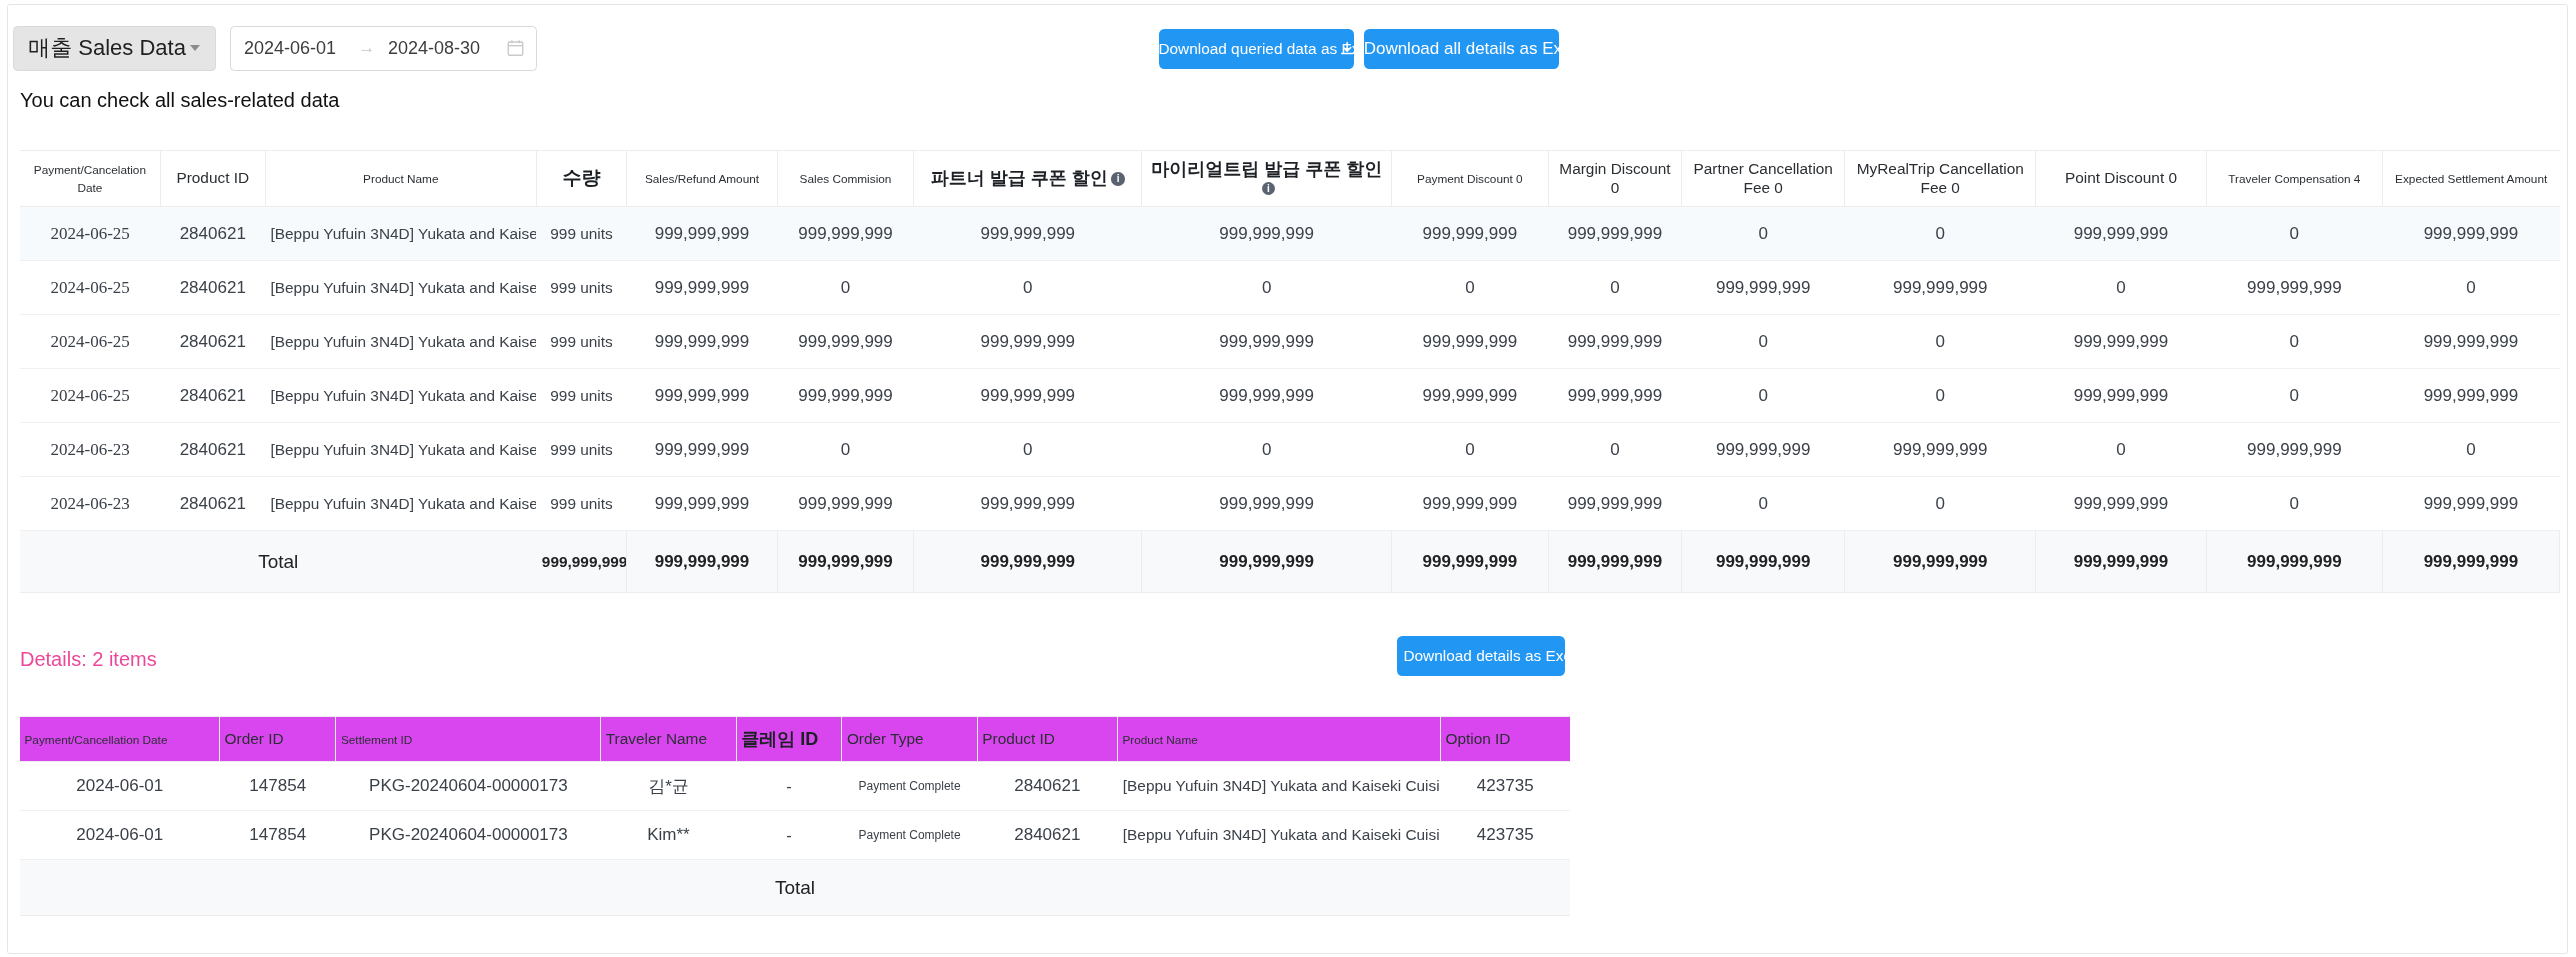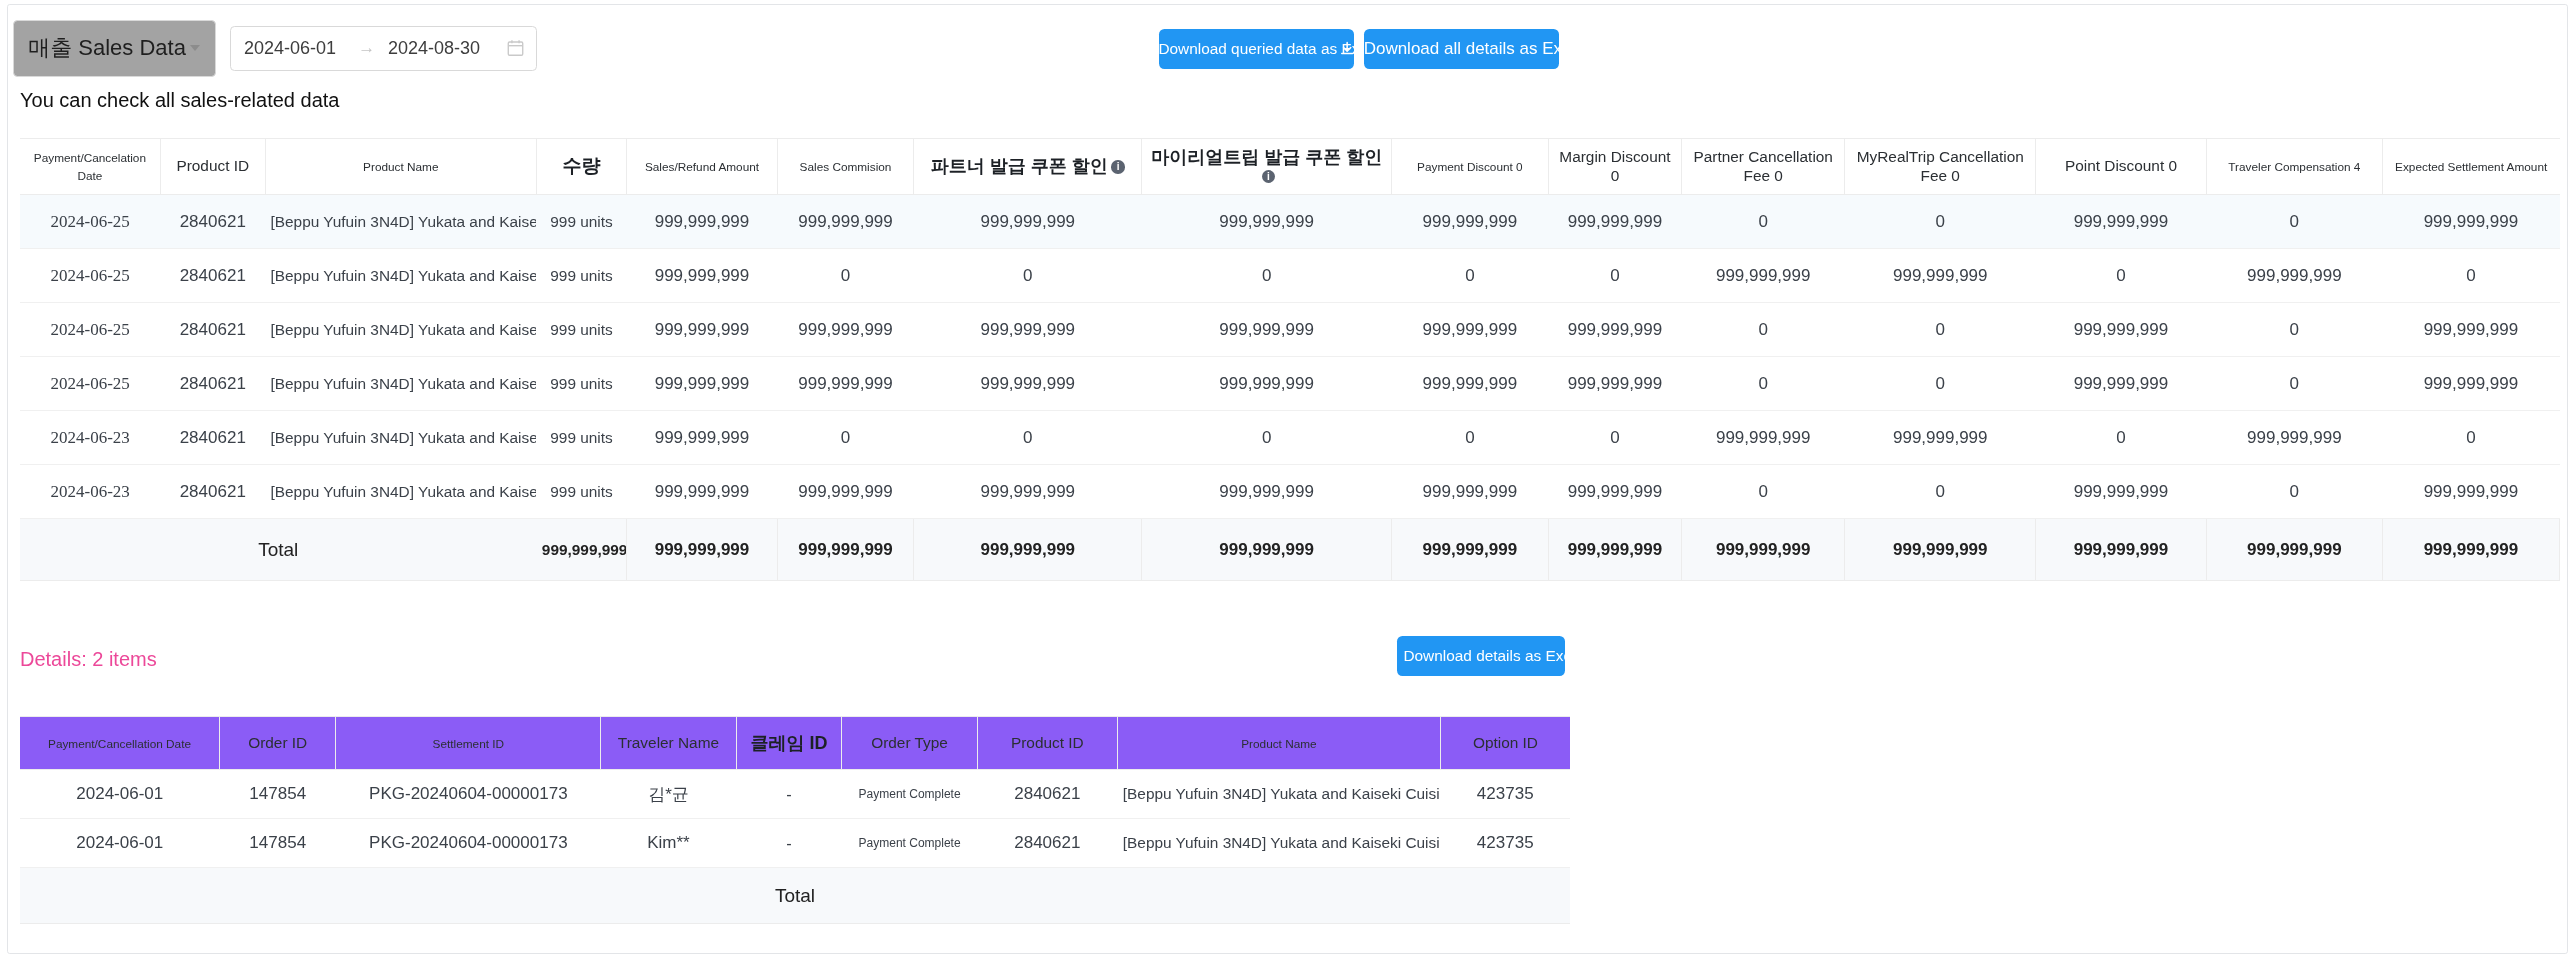--- a/index.html
+++ b/index.html
@@ -26,24 +26,24 @@
   }
 
   
   .toolbar {
     position: absolute;
     left: 12.7px; top: 23.6px;
     height: 49px;
     display: flex; align-items: center;
   }
   .select-box {
-    width: 203px; height: 57px;
+    width: 203px; height: 45px;
     border: 0.9px solid #d9d9d9;
     border-radius: 4.5px;
-    background: #a3a3a3;
+    background: #e5e5e5;
     display: flex; align-items: center;
     padding: 0 14.5px;
     font-size: 22px; color: #1f1f1f;
     position: relative;
   }
   .select-box .sel-label { white-space: nowrap; overflow: hidden; }
   .select-box .caret {
     position: absolute; right: 14.5px; top: 50%;
     transform: translateY(-50%);
     width: 0; height: 0;
@@ -103,20 +103,21 @@
   .main-table-wrap {
     position: absolute;
     left: 20px; top: 138px;
     width: 2540px;
   }
   table.grid {
     border-collapse: collapse;
     table-layout: fixed;
     width: 100%;
     background: #fff;
+    margin-top: 12px;
   }
   table.grid th {
     border-top: 0.9px solid #ececec;
     border-bottom: 0.9px solid #ececec;
     border-right: 0.9px solid #ececec;
     background: #ffffff;
     color: #2b2f33;
     font-weight: normal;
     height: 56px;
     vertical-align: middle;
@@ -188,25 +189,25 @@
   .detail-table-wrap {
     position: absolute;
     left: 20px; top: 716px;
     width: 1550px;
   }
   table.grid2 { border-collapse: collapse; table-layout: fixed; width: 100%; background:#fff; }
   table.grid2 th {
     border-top: 0.9px solid #ececec;
     border-bottom: 0.9px solid #ececec;
     border-right: 0.9px solid #ececec;
-    background: #8b5cf6;
+    background: #d946ef;
     color: #2b2f33;
     font-weight: normal;
-    height: 53px;
-    text-align: center;
+    height: 45px;
+    text-align: left;
     vertical-align: middle;
     padding: 1.8px 4.5px;
   }
   table.grid2 th:last-child { border-right: none; }
   table.grid2 td {
     border-bottom: 0.9px solid #f0f0f0;
     height: 49px;
     text-align: center;
     vertical-align: middle;
     color: #3b4149;

